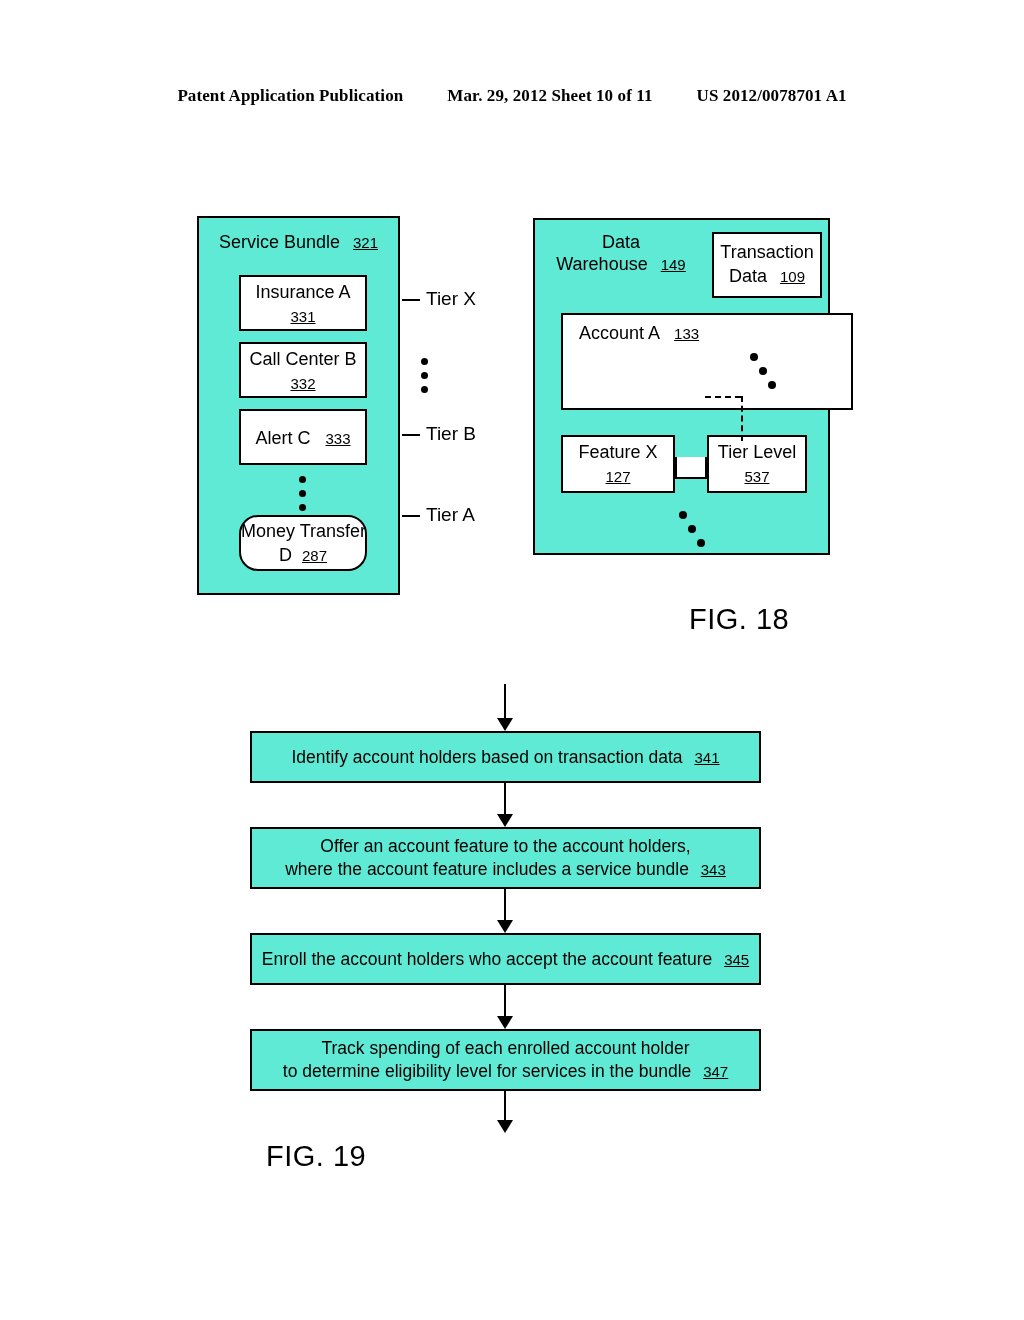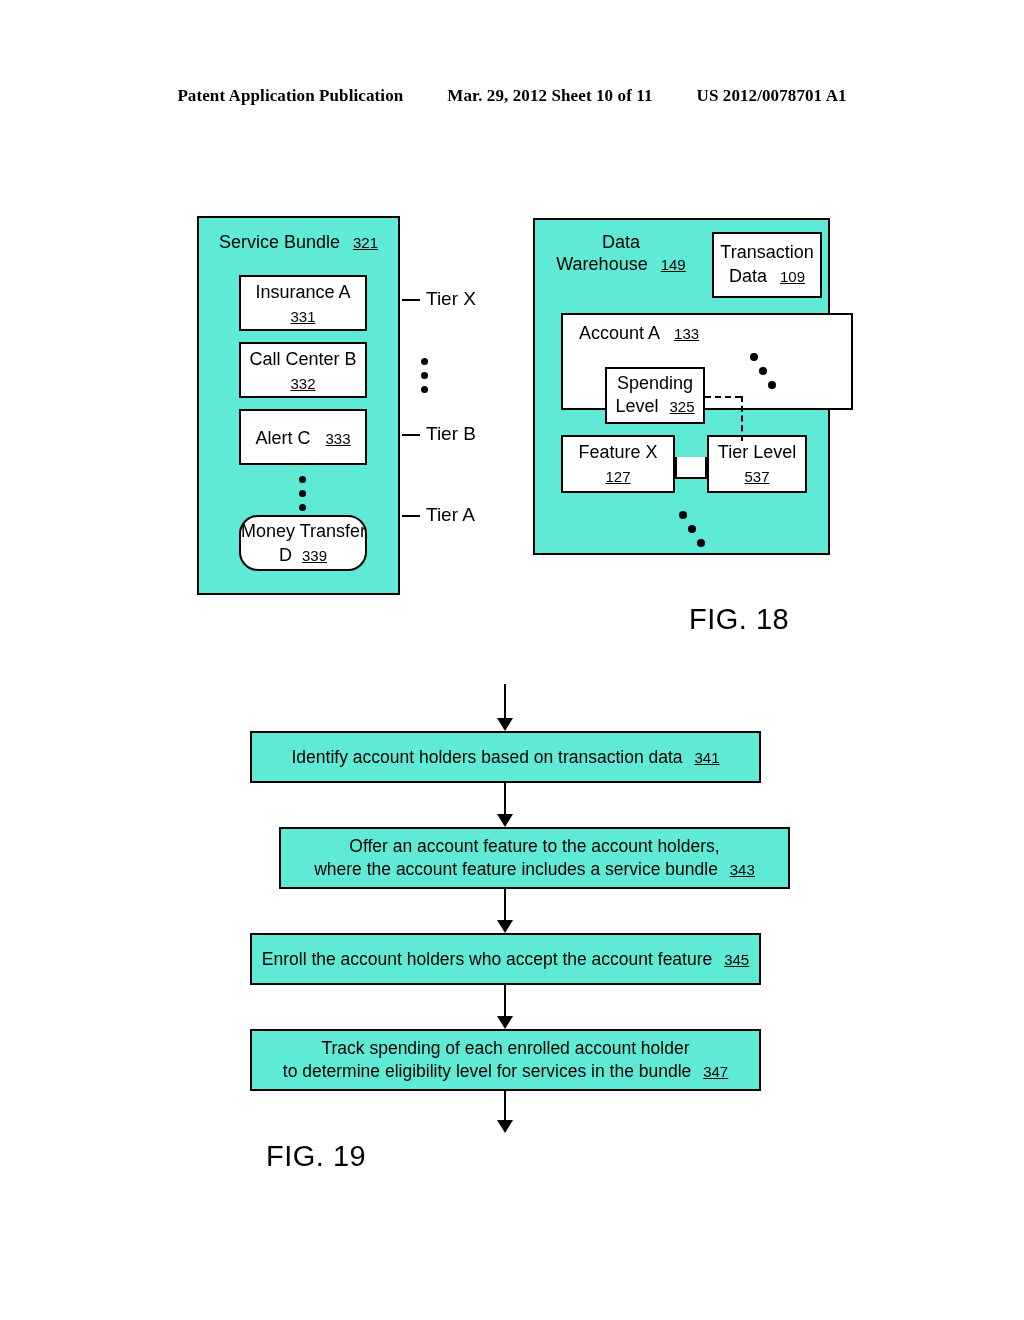--- a/index.html
+++ b/index.html
@@ -188,21 +188,21 @@
 
   <div class="vdots" style="left:100px; top:258px;">
     <i></i>
       <i></i>
       <i></i>
   </div>
 
   <div class="pbox-thin" style="left:40px; top:297px; width:128px; height:56px;border-radius:19px;">
     <div class="boxlabel" style="top:4px;">Money Transfer</div>
     <div class="boxlabel" style="top:28px;">
-      D&nbsp;&nbsp;<span class="ref">339</span>
+      D&nbsp;&nbsp;<span class="ref">287</span>
     </div>
   </div>
 </div>
 
 <div class="leader" style="left:402px; top:299px; width:18px;"></div>
 <div class="tier-label" style="left:426px; top:288px;">Tier X</div>
 
 <div class="vdots" style="left:421px; top:358px;">
   <i></i>
     <i></i>
@@ -231,27 +231,20 @@
     </div>
   </div>
 
   <div class="pbox-thin" style="left:26px; top:93px; width:292px; height:97px;">
     <div class="boxlabel" style="top:8px; width:200px; left:0; text-align:left; padding-left:16px;">
       <span>Account A</span>
       <span class="ref" style="margin-left:10px;">133</span>
     </div>
   </div>
 
-  <div class="pbox-thin" style="left:70px; top:147px; width:100px; height:57px; z-index:3;">
-    <div class="boxlabel" style="top:4px;">Spending</div>
-    <div class="boxlabel" style="top:27px;">
-      <span>Level</span>
-      <span class="ref" style="margin-left:6px;">325</span>
-    </div>
-  </div>
 
   <div class="dash-h" style="left:170px; top:176px; width:36px; z-index:4;"></div>
   <div class="dash-v" style="left:206px; top:176px; height:45px; z-index:4;"></div>
 
   <div class="ddots" style="left:215px; top:133px; width:40px; height:40px; z-index:4;">
     <i style="left:0px;  top:0px;"></i>
     <i style="left:9px;  top:14px;"></i>
     <i style="left:18px; top:28px;"></i>
   </div>
 
@@ -286,21 +279,21 @@
 <div class="flowbox" style="left:250px; top:731px; width:511px; height:52px;">
   <div>
     <span>Identify account holders based on transaction data</span>
     <span class="ref" style="margin-left:7px;">341</span>
   </div>
 </div>
 
 <div class="arrow-stem" style="left:504px; top:783px; height:34px;"></div>
 <div class="arrow-head" style="left:497px; top:814px;"></div>
 
-<div class="flowbox" style="left:250px; top:827px; width:511px; height:62px;margin-left:29px;">
+<div class="flowbox" style="left:250px; top:827px; width:511px; height:62px;">
   <div>
     <span>Offer an account feature to the account holders,</span><br>
     <span>where the account feature includes a service bundle</span>
     <span class="ref" style="margin-left:7px;">343</span>
   </div>
 </div>
 
 <div class="arrow-stem" style="left:504px; top:889px; height:34px;"></div>
 <div class="arrow-head" style="left:497px; top:920px;"></div>
 

